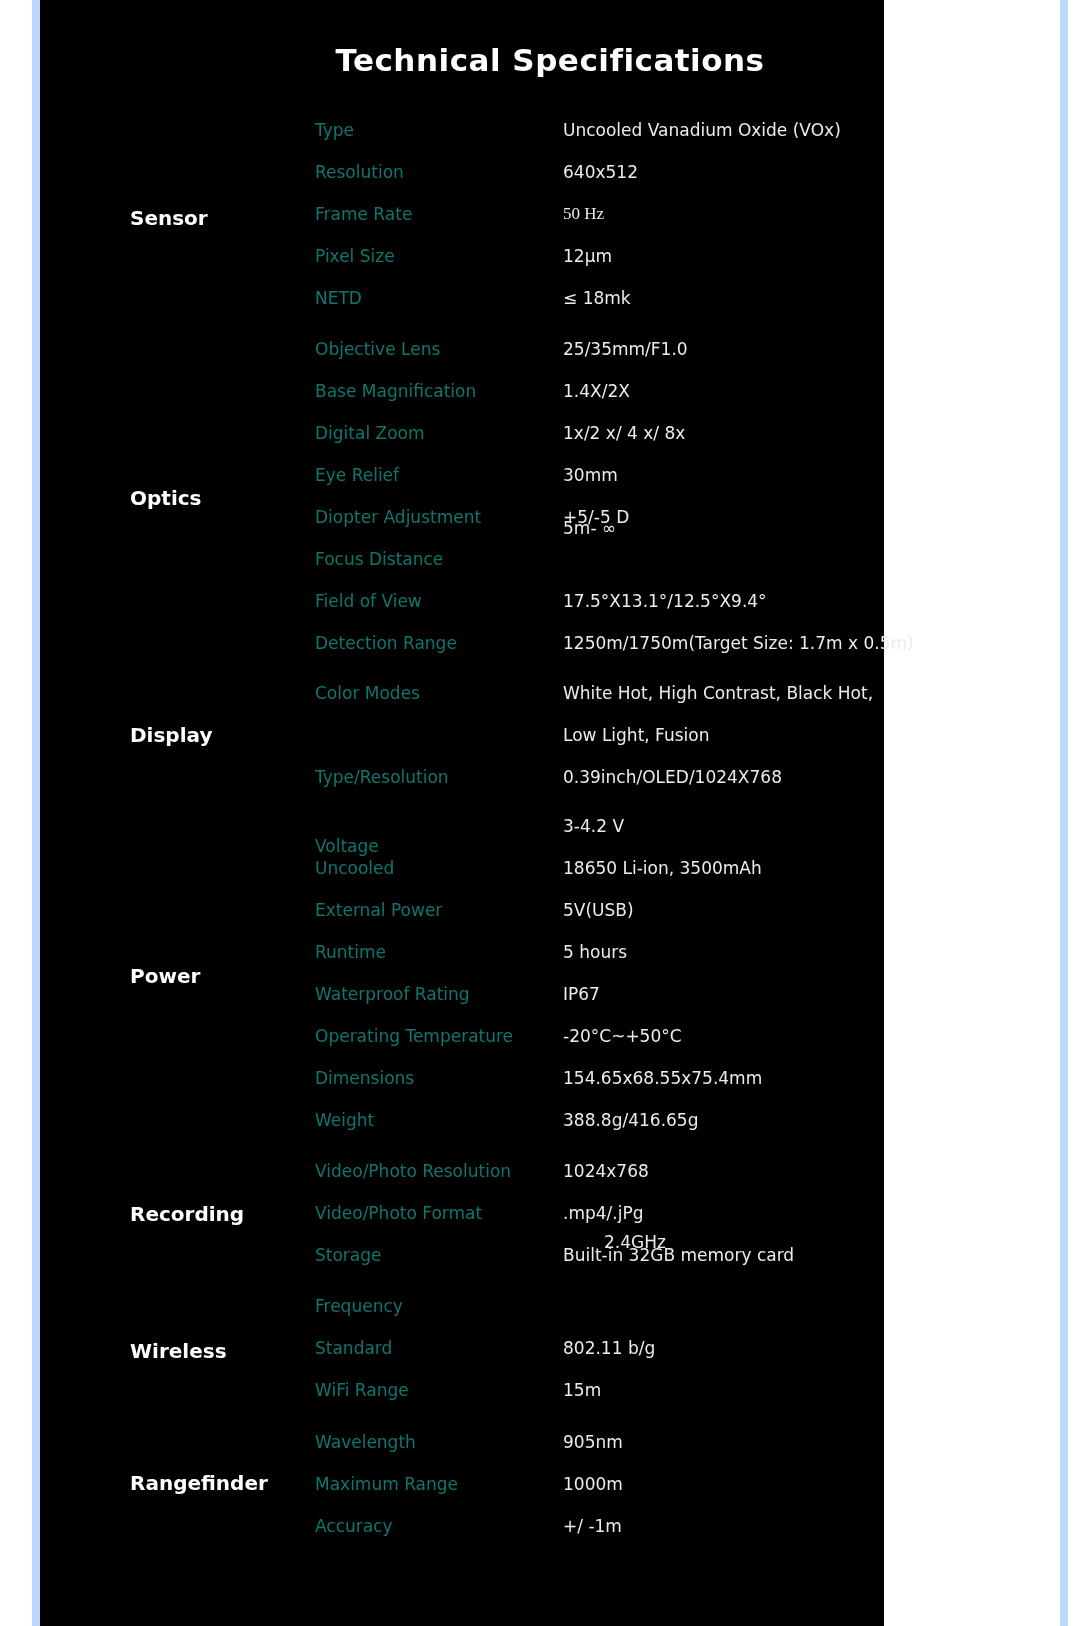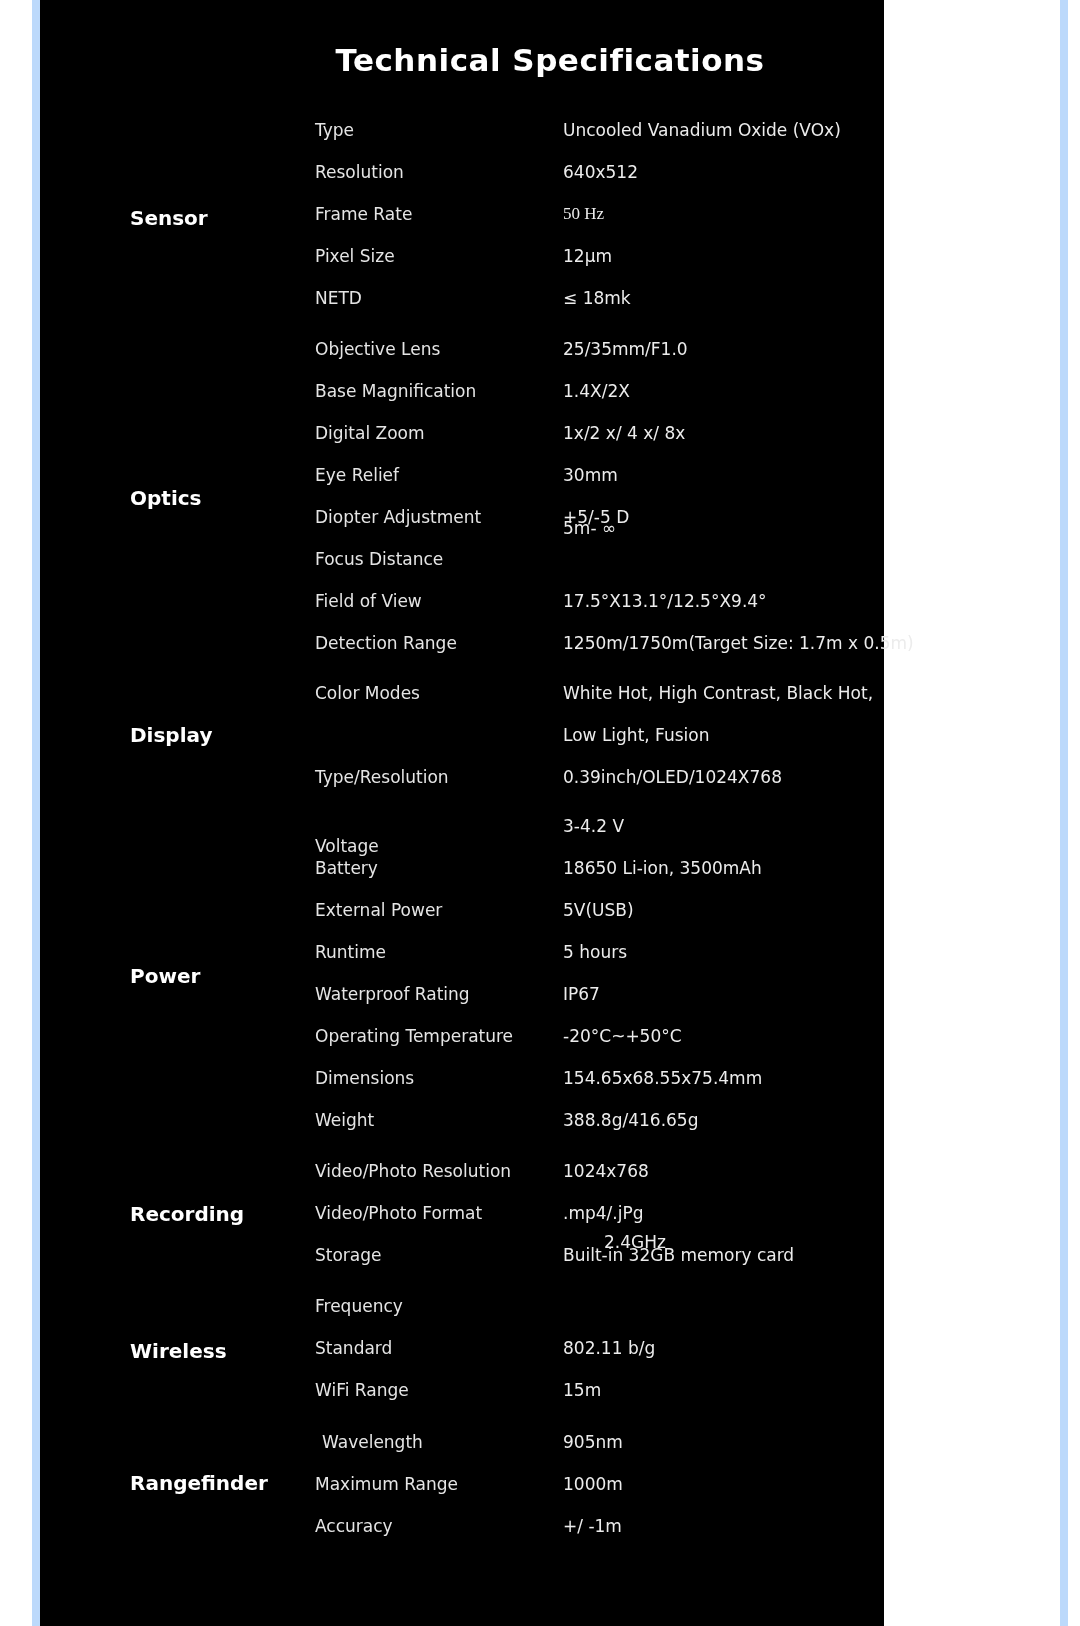--- a/index.html
+++ b/index.html
@@ -22,21 +22,21 @@
     }
     .section-name {
       position: absolute; left: 90px; font-weight: bold; font-size: 20px;
       line-height: 26px; height: 26px; color: #ffffff; white-space: nowrap;
       transform: translateY(-13px);
     }
     .spec-label, .spec-value {
       position: absolute; font-size: 17px; line-height: 24px; height: 24px;
       white-space: nowrap; transform: translateY(-12px);
     }
-    .spec-label { left: 275px; color: #e5e5e5; }
+    .spec-label { left: 275px; color: #0f766e; }
     .spec-value { left: 523px; color: #ececec; }
   </style>
 </head>
 <body>
 
 <div class="strip left"></div>
 <div class="strip right"></div>
 
 <div class="panel">
   <h1 class="title" style="margin:0;">Technical Specifications</h1>
@@ -114,21 +114,21 @@
           <span class="spec-value" style="top: 777px;">0.39inch/OLED/1024X768</span>
         </div>
       </div>
       <div>
         <div class="section-name" style="top: 976px;">Power</div>
         <div>
           <span class="spec-label" style="top: 846px; text-align: center;">Voltage</span>
           <span class="spec-value" style="top: 826px;">3-4.2 V</span>
         </div>
         <div>
-          <span class="spec-label" style="top: 868px;">Battery</span>
+          <span class="spec-label" style="top: 868px;">Uncooled</span>
           <span class="spec-value" style="top: 868px;">18650 Li-ion, 3500mAh</span>
         </div>
         <div>
           <span class="spec-label" style="top: 910px;">External Power</span>
           <span class="spec-value" style="top: 910px;">5V(USB)</span>
         </div>
         <div>
           <span class="spec-label" style="top: 952px;">Runtime</span>
           <span class="spec-value" style="top: 952px;">5 hours</span>
         </div>
@@ -175,21 +175,21 @@
           <span class="spec-value" style="top: 1348px;">802.11 b/g</span>
         </div>
         <div>
           <span class="spec-label" style="top: 1390px;">WiFi Range</span>
           <span class="spec-value" style="top: 1390px;">15m</span>
         </div>
       </div>
       <div>
         <div class="section-name" style="top: 1483px;">Rangefinder</div>
         <div>
-          <span class="spec-label" style="top: 1442px; margin-left: 7px;">Wavelength</span>
+          <span class="spec-label" style="top: 1442px;">Wavelength</span>
           <span class="spec-value" style="top: 1442px;">905nm</span>
         </div>
         <div>
           <span class="spec-label" style="top: 1484px;">Maximum Range</span>
           <span class="spec-value" style="top: 1484px;">1000m</span>
         </div>
         <div>
           <span class="spec-label" style="top: 1526px;">Accuracy</span>
           <span class="spec-value" style="top: 1526px;">+/ -1m</span>
         </div>

